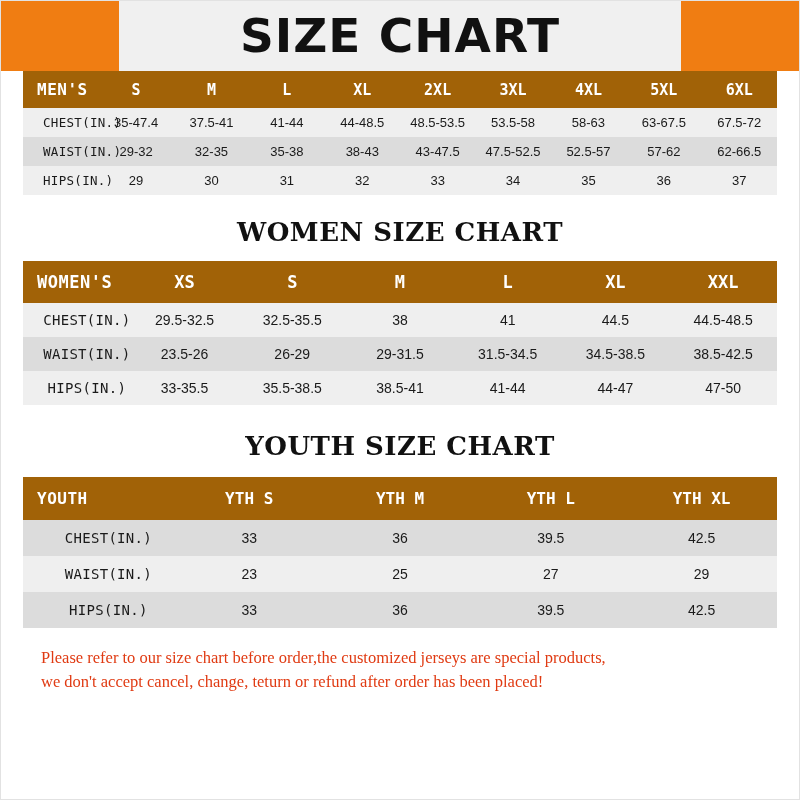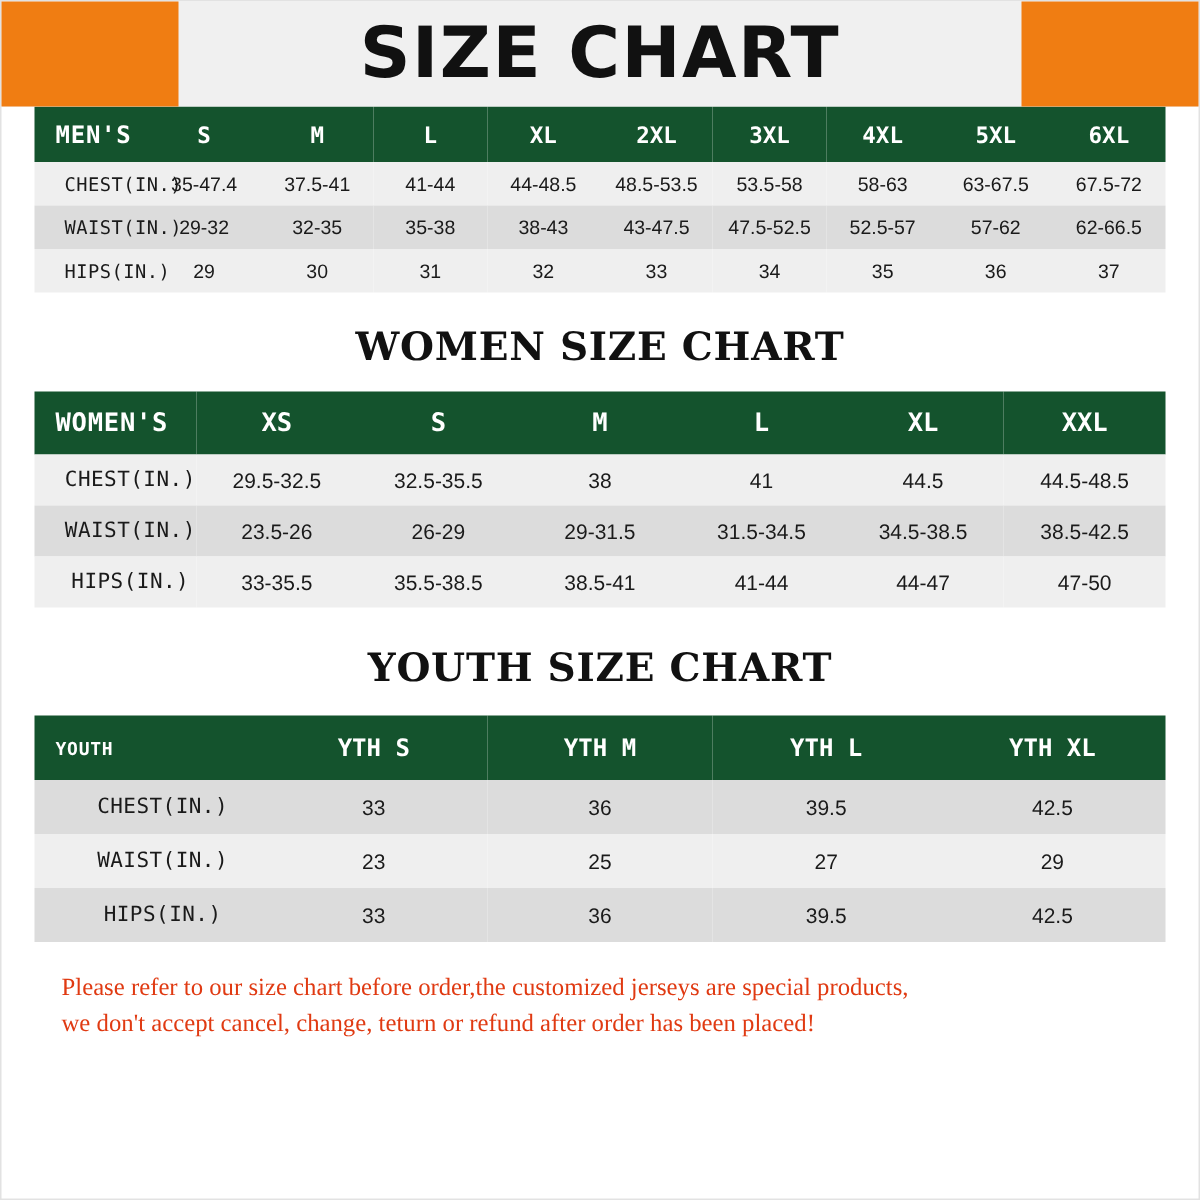--- a/index.html
+++ b/index.html
@@ -68,21 +68,21 @@
   .section-title.man { margin: 16px 0 14px 0; }
   .section-title.women { margin: 22px 0 14px 0; }
   .section-title.youth { margin: 26px 0 16px 0; }
 
   table.size-table {
     width: 100%;
     border-collapse: collapse;
     table-layout: fixed;
   }
   table.size-table tr.head-row {
-    background: #14532d;
+    background: #a16207;
   }
   table.size-table tr.head-row td {
     color: #ffffff;
     font-family: "DejaVu Sans Mono", monospace;
     font-weight: bold;
     font-size: 15px;
     padding: 9px 0;
     text-align: center;
   }
   table.size-table tr.head-row td.rowlabel {
@@ -109,21 +109,21 @@
   table.size-table tr.band-dark  { background: #dcdcdc; }
 
   
   table.women-table td { font-size: 14px; padding: 9px 0; }
   table.women-table tr.head-row td { font-size: 17px; padding: 11px 0; }
   table.women-table tr.head-row td.rowlabel { font-size: 17px; }
   table.women-table td.rowlabel { font-size: 14px; }
 
   table.youth-table td { font-size: 14px; padding: 10px 0; }
   table.youth-table tr.head-row td { font-size: 16px; padding: 12px 0; }
-  table.youth-table tr.head-row td.rowlabel { font-size: 12px; }
+  table.youth-table tr.head-row td.rowlabel { font-size: 16px; }
   table.youth-table td.rowlabel { font-size: 14px; }
 
   .footer-note {
     margin-top: 18px;
     padding: 0 18px;
     color: #e03a12;
     font-size: 16.5px;
     line-height: 1.45;
     font-family: Liberation Serif, serif;
   }

